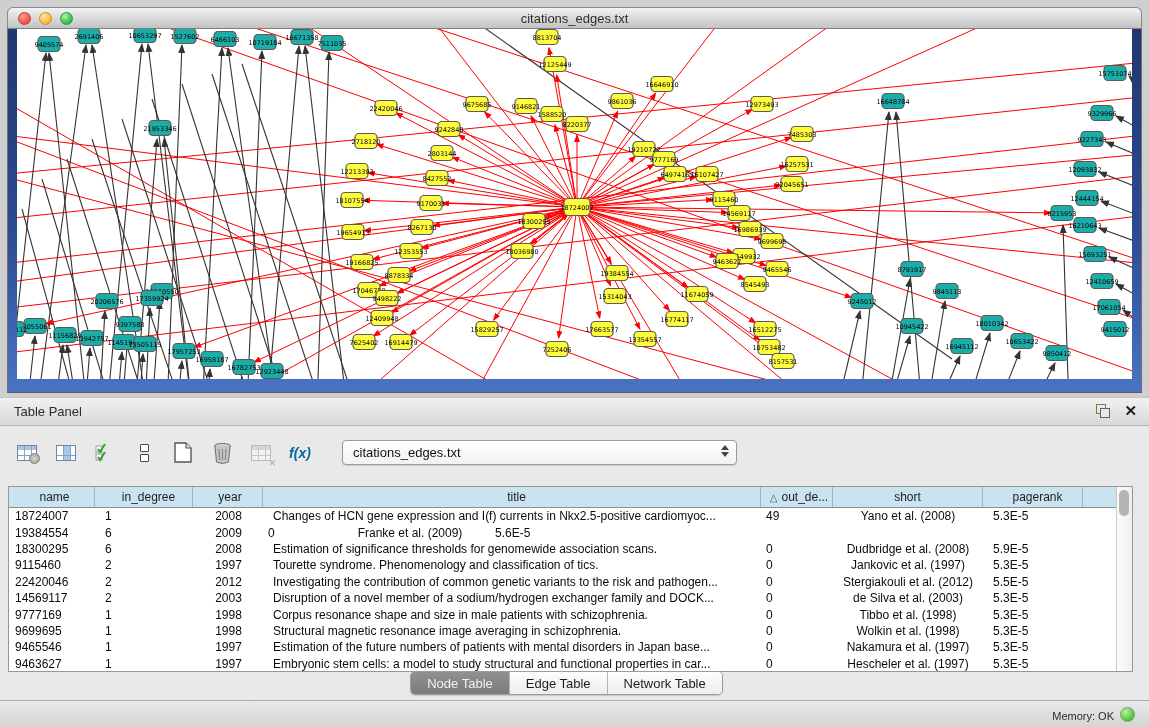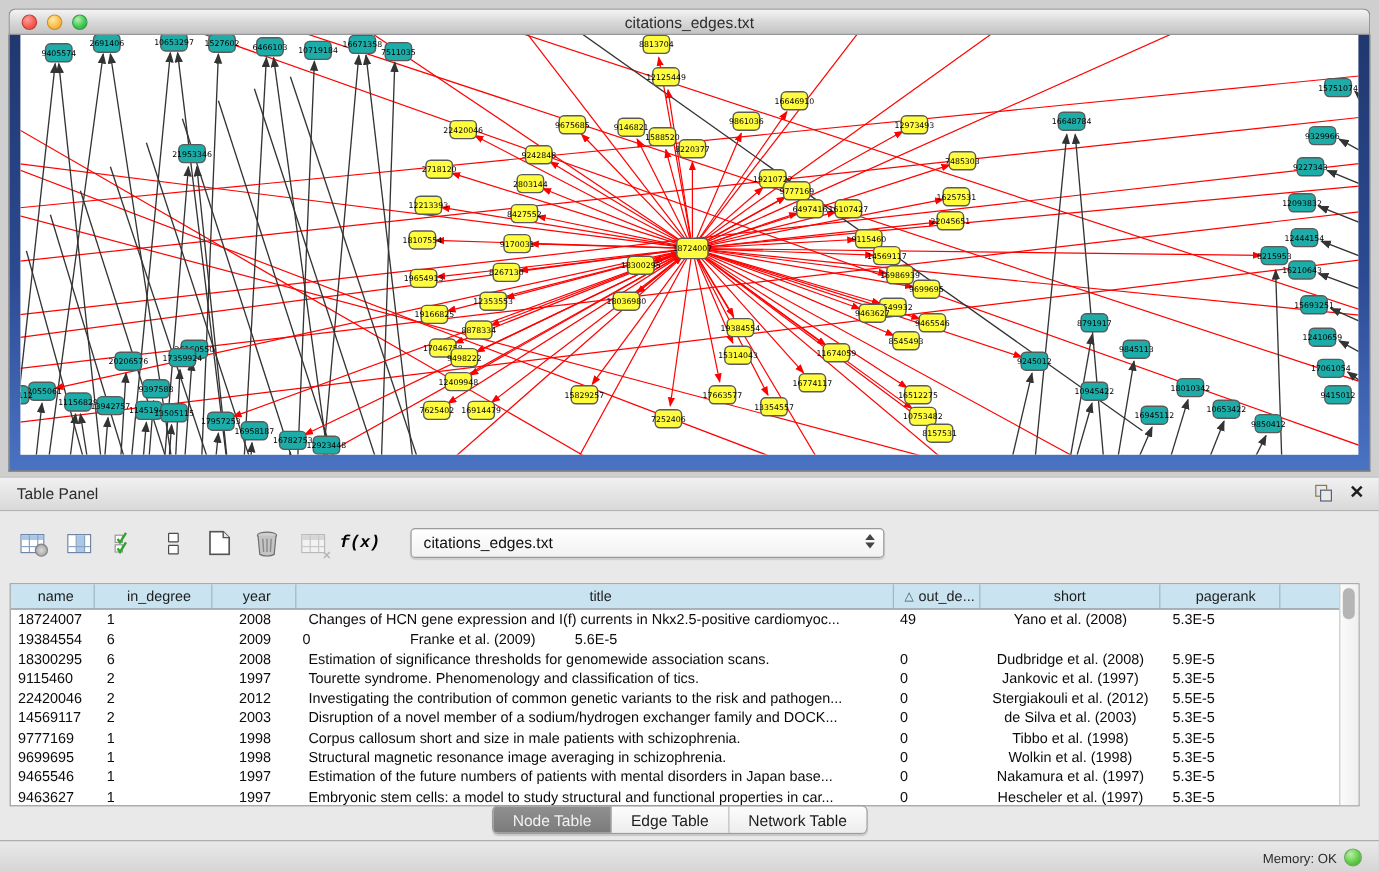--- a/index.html
+++ b/index.html
@@ -31,42 +31,42 @@
   .tp-header-icons{position:absolute;right:12px;top:6px;display:flex;gap:14px;align-items:center;}
   .float-icon{position:relative;width:14px;height:14px;}
   .float-icon .back{position:absolute;left:0;top:0;width:8px;height:8px;border:1.5px solid #8c7a45;}
   .float-icon .front{position:absolute;right:0;bottom:0;width:8px;height:8px;border:1.5px solid #56637a;background:#e9e9e9;}
   .close-x{font-size:15px;font-weight:bold;color:#1e1e1e;line-height:14px;}
 
   .tp-body{position:absolute;top:426px;left:0;width:1149px;height:274px;background:#e9e9e9;}
 
   .toolbar{position:absolute;top:14px;left:14px;display:flex;align-items:center;gap:13px;}
   .tool{width:26px;height:24px;display:flex;align-items:center;justify-content:center;}
-  .fx{font-family:Liberation Mono, monospace;font-style:italic;font-weight:bold;font-size:14px;color:#000000;}
+  .fx{font-family:Liberation Sans, sans-serif;font-style:italic;font-weight:bold;font-size:14px;color:#0369a1;}
   .combo{margin-left:16px;width:393px;height:23px;background:linear-gradient(180deg,#ffffff,#f2f2f2);
     border:1px solid #9b9b9b;border-radius:4px;position:relative;display:flex;align-items:center;
     box-shadow:0 1px 1px rgba(0,0,0,.12);}
   .combo-text{padding-left:10px;font-size:13px;color:#111;}
   .combo-arrows{position:absolute;right:7px;top:4px;display:flex;flex-direction:column;gap:2px;}
   .combo-arrows i{width:0;height:0;border-left:4px solid transparent;border-right:4px solid transparent;display:block;}
   .combo-arrows .up{border-bottom:5px solid #444;}
   .combo-arrows .down{border-top:5px solid #444;}
 
   .table-box{position:absolute;top:60px;left:8px;width:1125px;height:186px;background:#ffffff;
     border:1px solid #979797;box-sizing:border-box;display:flex;}
   .grid{flex:1;display:flex;flex-direction:column;}
   .grid-header{display:flex;height:20px;background:#c9e4f0;border-bottom:1px solid #8e8e8e;flex:none;}
   .gh-cell{box-sizing:border-box;border-right:1px solid #9fb9c4;font-size:12px;color:#1d1d1d;
     display:flex;align-items:center;justify-content:center;gap:4px;overflow:hidden;white-space:nowrap;}
   .gh-cell:last-child{border-right:none;}
   .sort-tri{font-size:10px;color:#3a5b6b;}
   .grid-rows{flex:1;overflow:hidden;}
   .grow{display:flex;height:16.4px;align-items:center;}
   .gcell{box-sizing:border-box;font-size:12px;color:#0b0b0b;overflow:hidden;white-space:nowrap;padding:0 4px;}
-  .c0{width:70px;padding-left:6px;}
+  .c0{width:86px;padding-left:6px;}
   .c1{width:98px;padding-left:10px;}
   .c2{width:70px;padding-left:5px;text-align:center;}
   .c3{width:498px;padding-left:10px;}
   .c4{width:72px;padding-left:5px;}
   .c5{width:150px;text-align:center;}
   .c6{width:100px;padding-left:10px;}
   .c7{width:28px;}
   .vscroll{width:15px;border-left:1px solid #c9c9c9;background:linear-gradient(90deg,#fbfbfb,#efefef);position:relative;flex:none;}
   .vthumb{position:absolute;top:3px;left:2px;width:10px;height:26px;border-radius:6px;background:#b5b5b5;}
 
@@ -832,21 +832,21 @@
             <div class="gcell c2">2003</div>
             <div class="gcell c3">Disruption of a novel member of a sodium/hydrogen exchanger family and DOCK...</div>
             <div class="gcell c4">0</div>
             <div class="gcell c5">de Silva et al. (2003)</div>
             <div class="gcell c6">5.3E-5</div>
           </div>
           <div class="grow">
             <div class="gcell c0">9777169</div>
             <div class="gcell c1">1</div>
             <div class="gcell c2">1998</div>
-            <div class="gcell c3">Corpus callosum short and size in male patients with schizophrenia.</div>
+            <div class="gcell c3">Corpus resonance shape and size in male patients with schizophrenia.</div>
             <div class="gcell c4">0</div>
             <div class="gcell c5">Tibbo et al. (1998)</div>
             <div class="gcell c6">5.3E-5</div>
           </div>
           <div class="grow">
             <div class="gcell c0">9699695</div>
             <div class="gcell c1">1</div>
             <div class="gcell c2">1998</div>
             <div class="gcell c3">Structural magnetic resonance image averaging in schizophrenia.</div>
             <div class="gcell c4">0</div>

